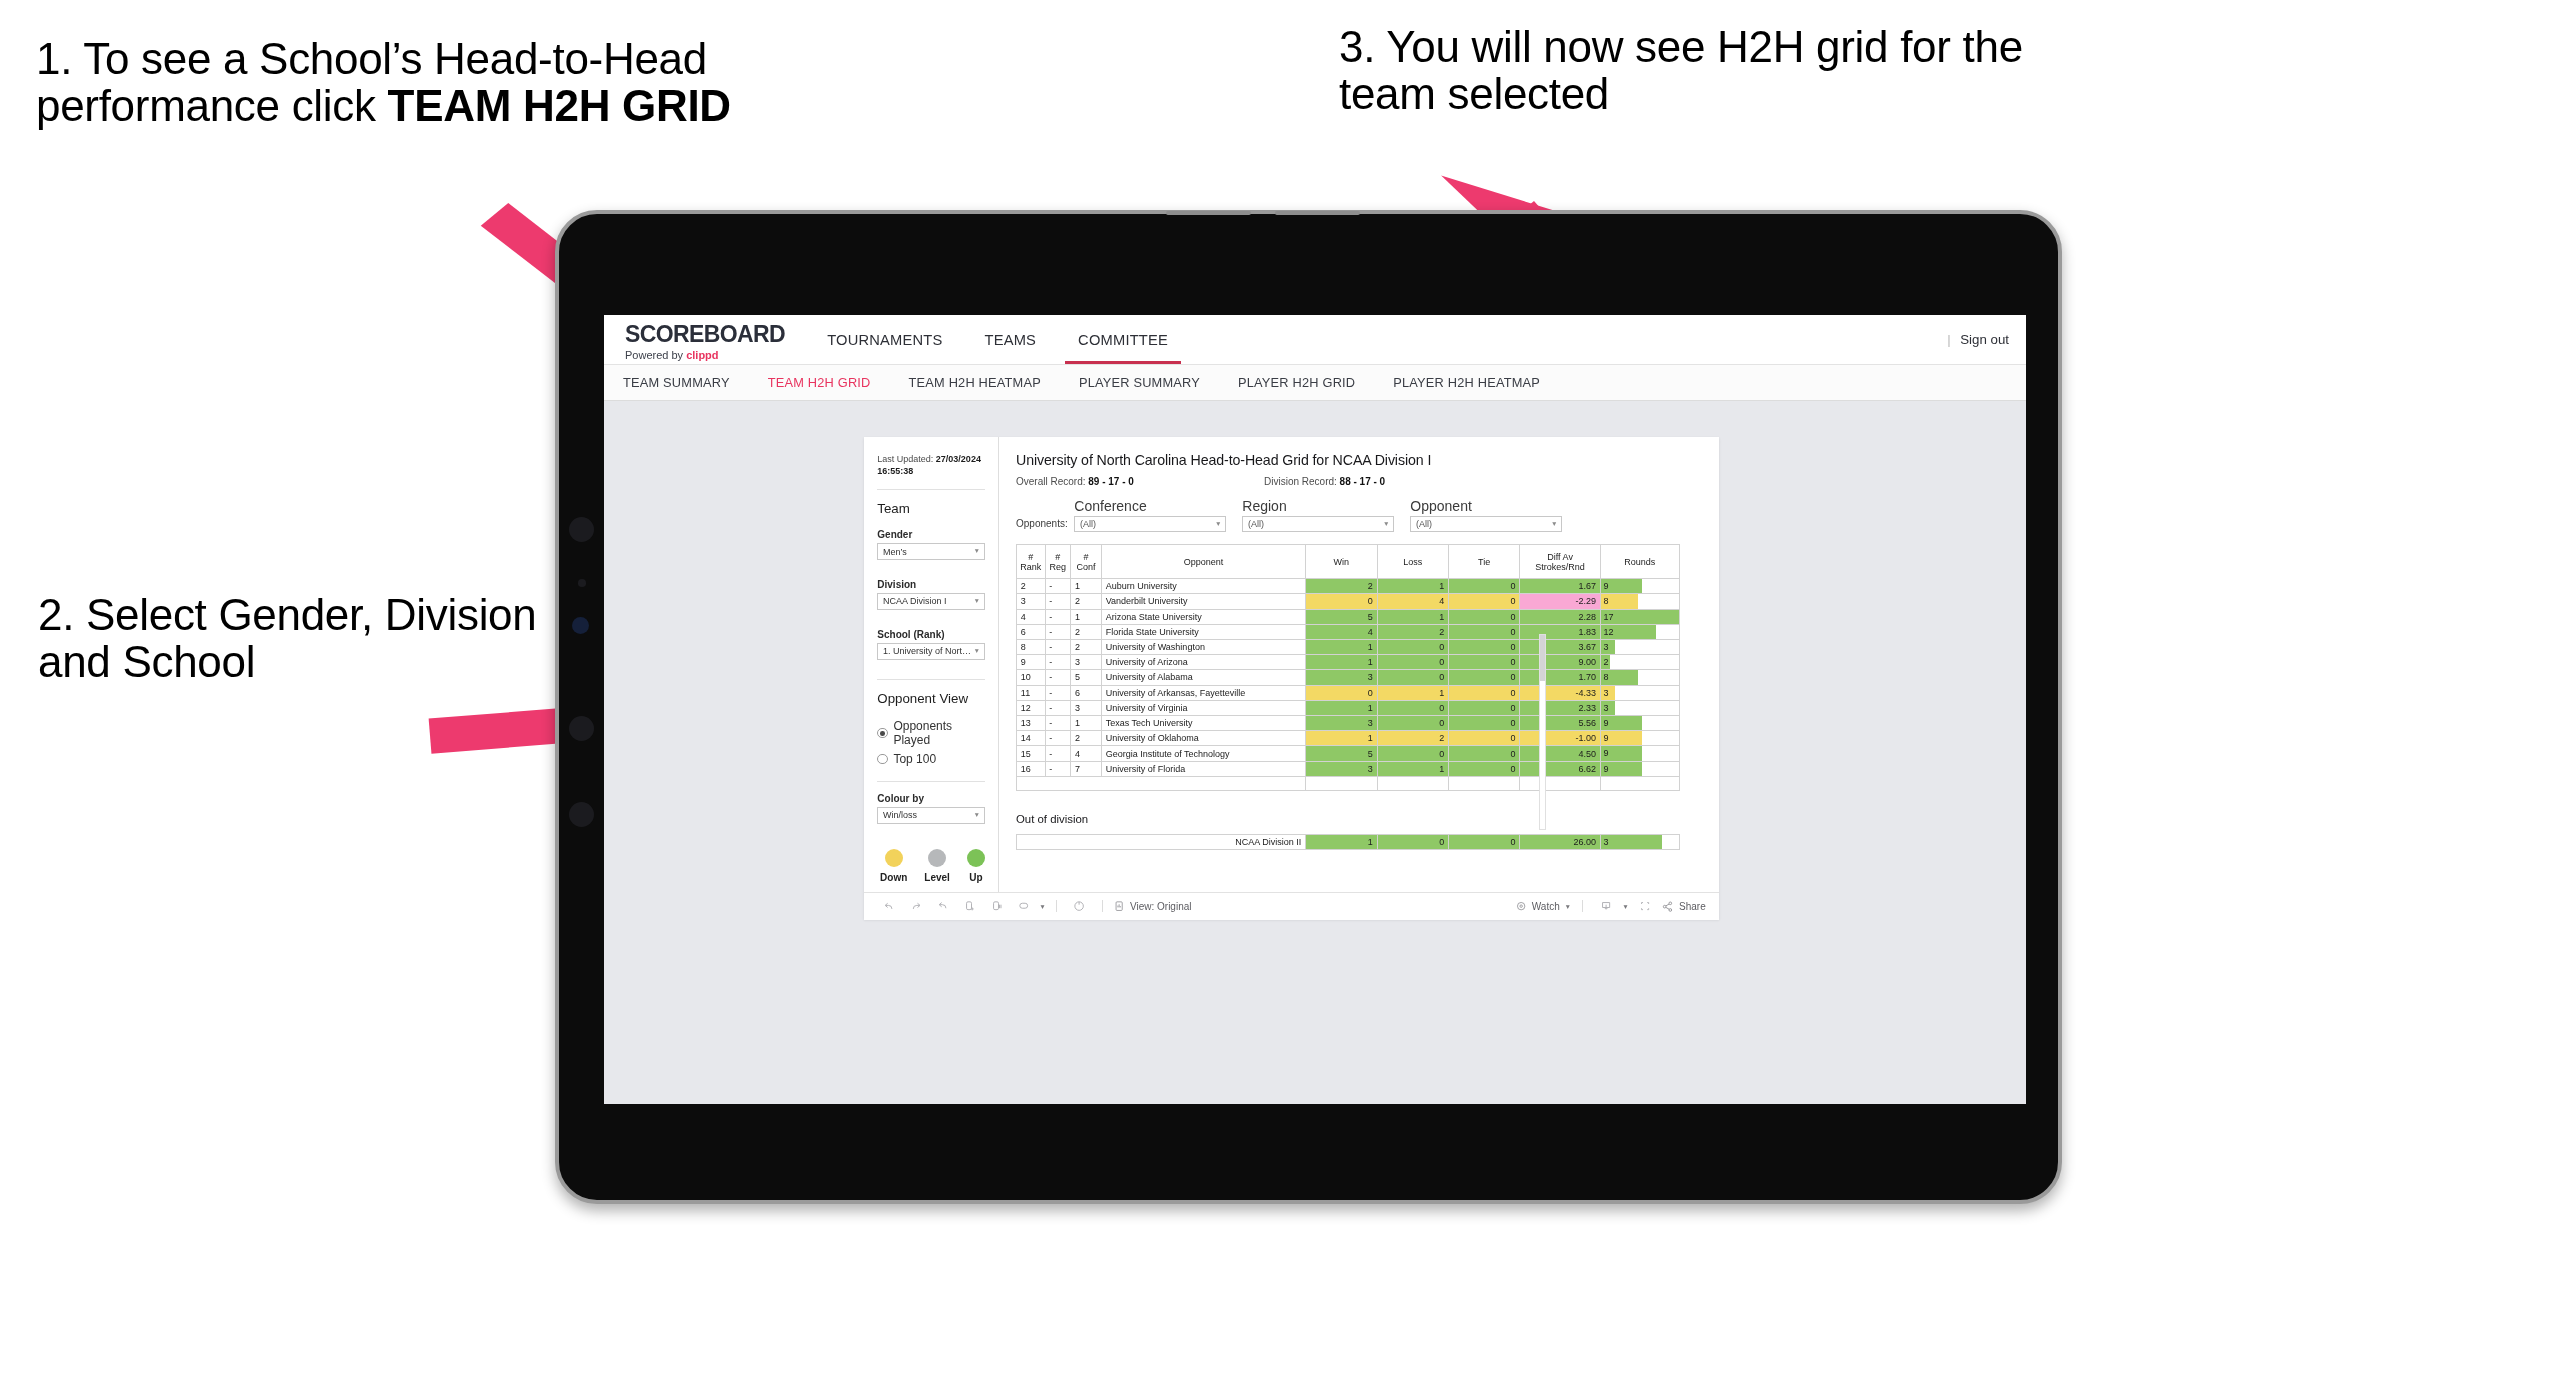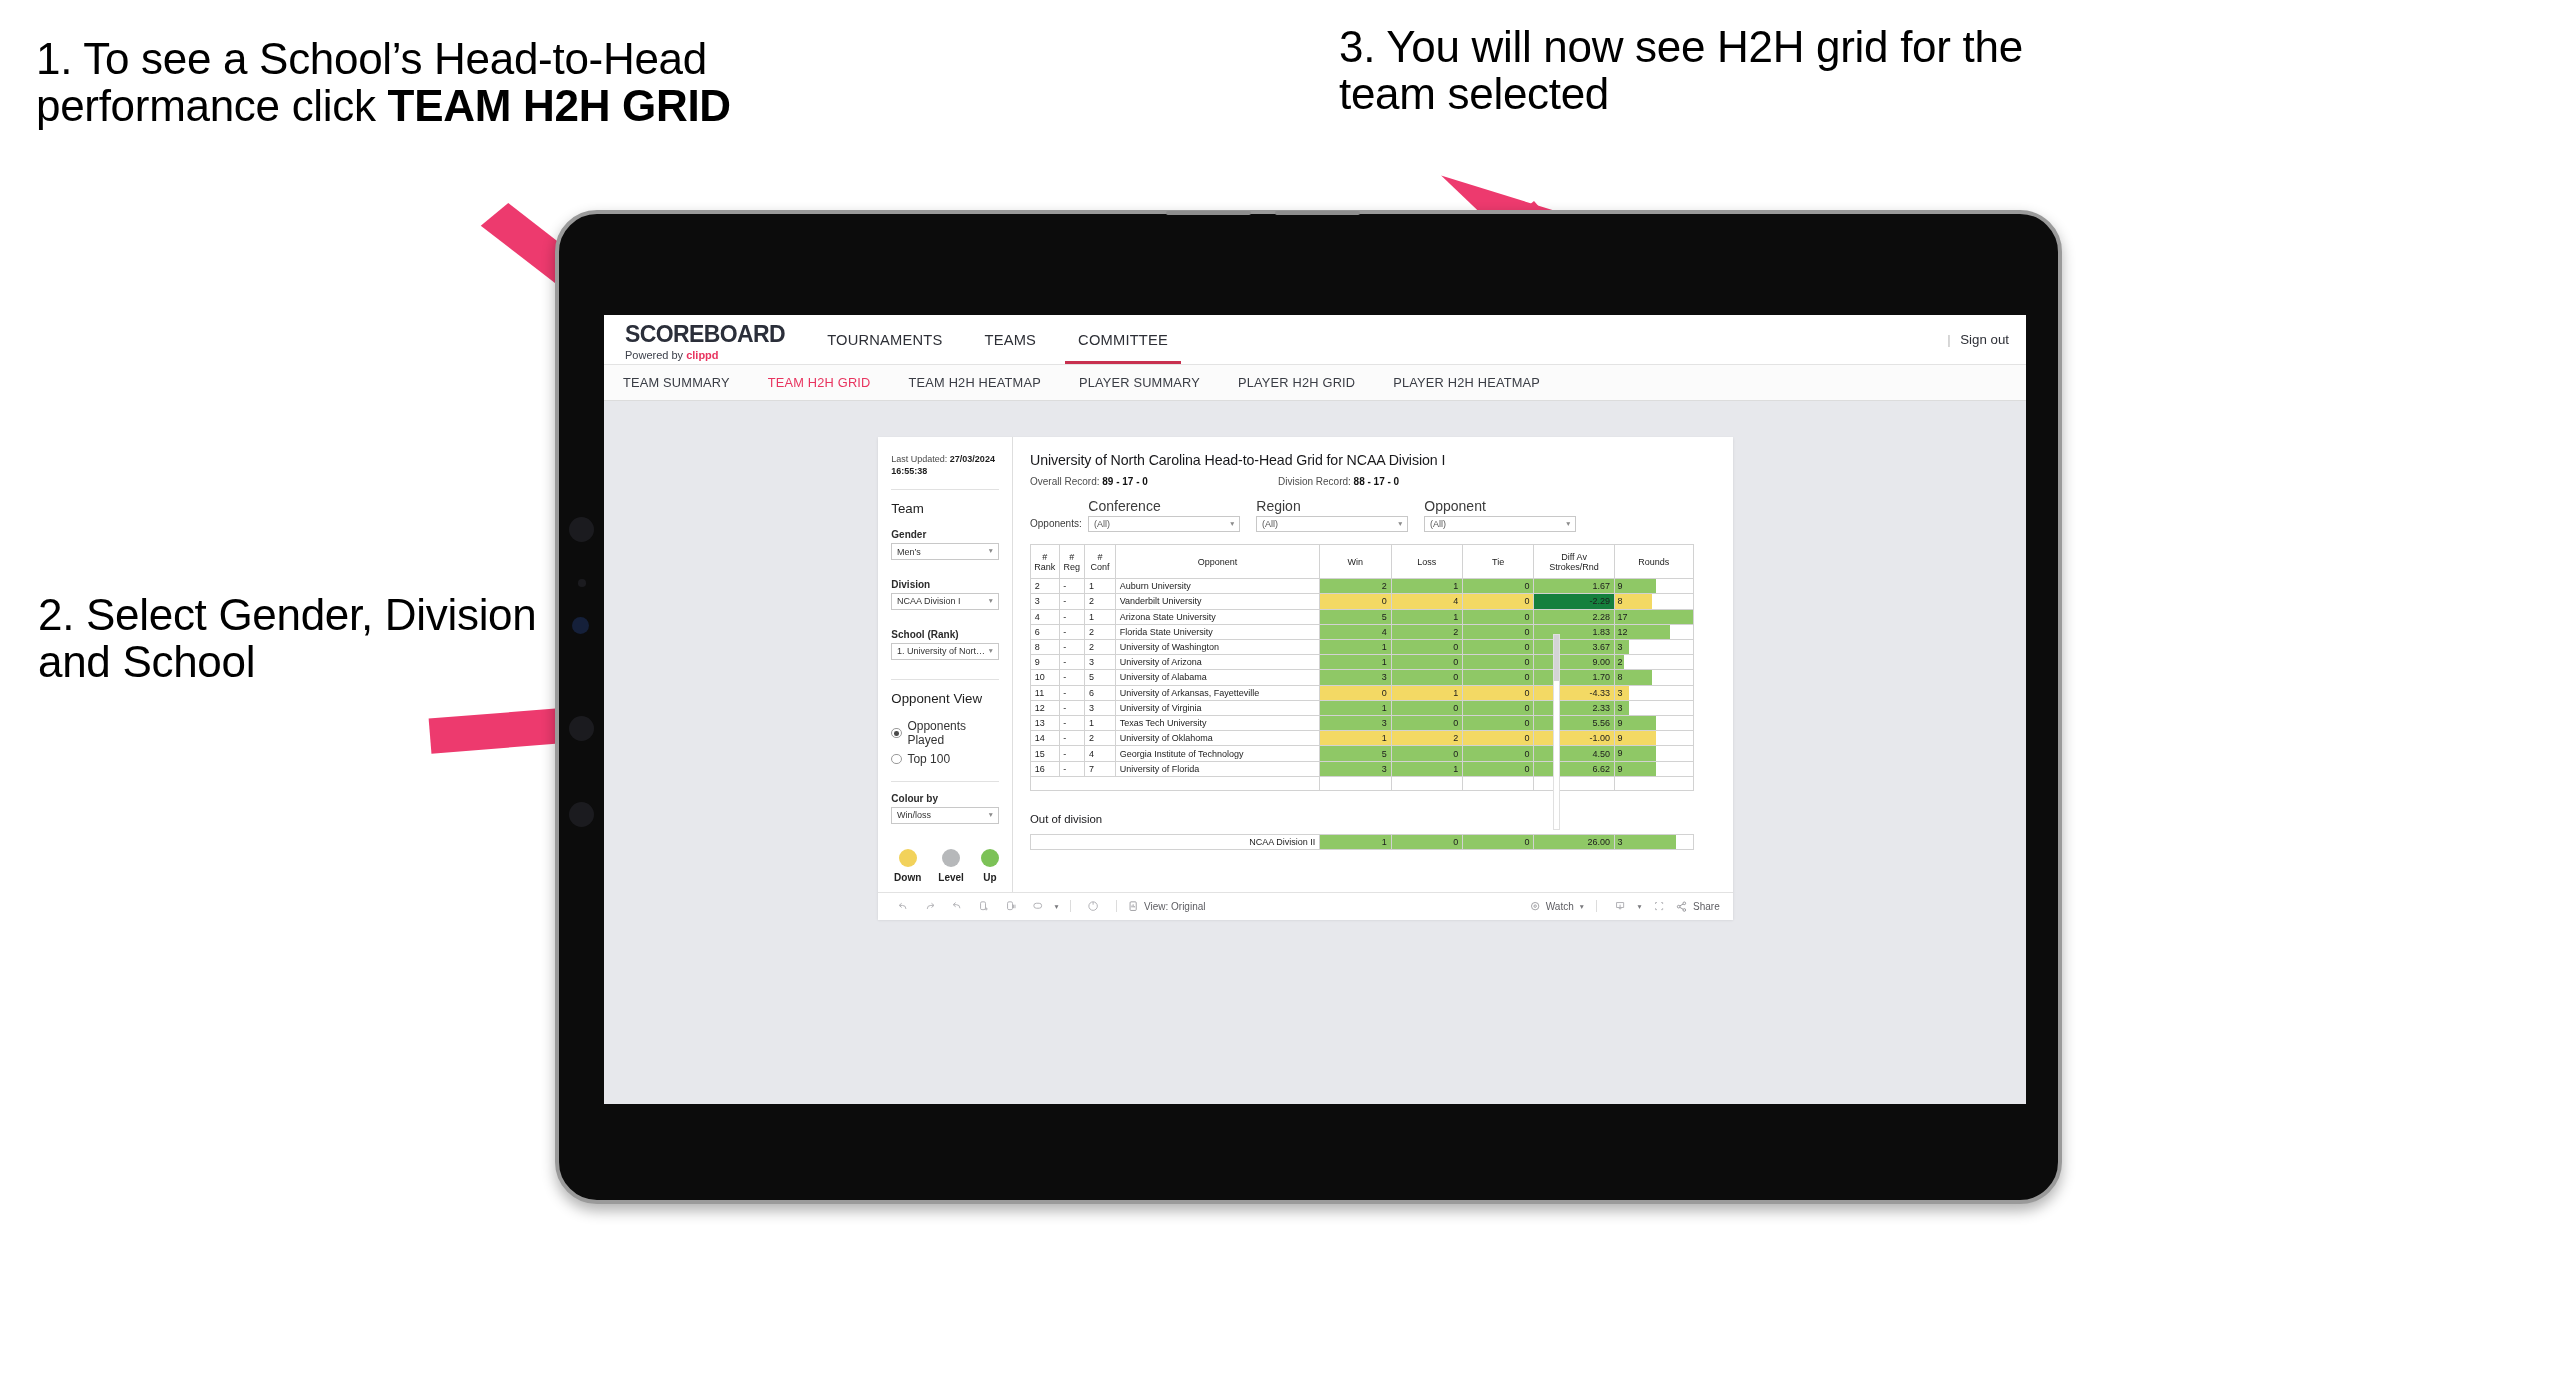--- a/index.html
+++ b/index.html
@@ -93,21 +93,21 @@
   }
   .subnav-item {
     font-size: 12.8px; color: #3a3d45; padding: 0 19px;
     letter-spacing: 0.2px; cursor: pointer; white-space: nowrap;
   }
   .subnav-item:first-child { padding-left: 0; }
   .subnav-item.active { color: #e8345f; }
 
   
   #workbook {
-    position: absolute; left: 274px; top: 122px;
+    position: absolute; left: 260px; top: 122px;
     width: 855px; height: 483px;
     background: #ffffff; display: flex; flex-direction: column;
     box-shadow: 0 0.9px 2.8px rgba(0,0,0,0.10);
     justify-content: flex-end;
   }
   .wb-body { flex: 1; display: flex; overflow: hidden; }
 
   
   .sidebar {
     width: 135px; border-right: 0.9px solid #dedede;
@@ -398,21 +398,21 @@
                     <td class="rounds-cell"><span class="rounds-bar" style="width:52.94117647058824%;background:#8fc866"></span><span class="rounds-val">9</span></td>
                   </tr>
                   <tr>
                     <td class="rankcell">3</td>
                     <td class="regcell">-</td>
                     <td class="confcell">2</td>
                     <td class="opp">Vanderbilt University</td>
                     <td class="num" style="background:#f3d964">0</td>
                     <td class="num" style="background:#f3d964">4</td>
                     <td class="num" style="background:#f3d964">0</td>
-                    <td class="num" style="background:#15803d">-2.29</td>
+                    <td class="num" style="background:#f9a8d4">-2.29</td>
                     <td class="rounds-cell"><span class="rounds-bar" style="width:47.05882352941176%;background:#f3d964"></span><span class="rounds-val">8</span></td>
                   </tr>
                   <tr>
                     <td class="rankcell">4</td>
                     <td class="regcell">-</td>
                     <td class="confcell">1</td>
                     <td class="opp">Arizona State University</td>
                     <td class="num" style="background:#8fc866">5</td>
                     <td class="num" style="background:#8fc866">1</td>
                     <td class="num" style="background:#8fc866">0</td>

